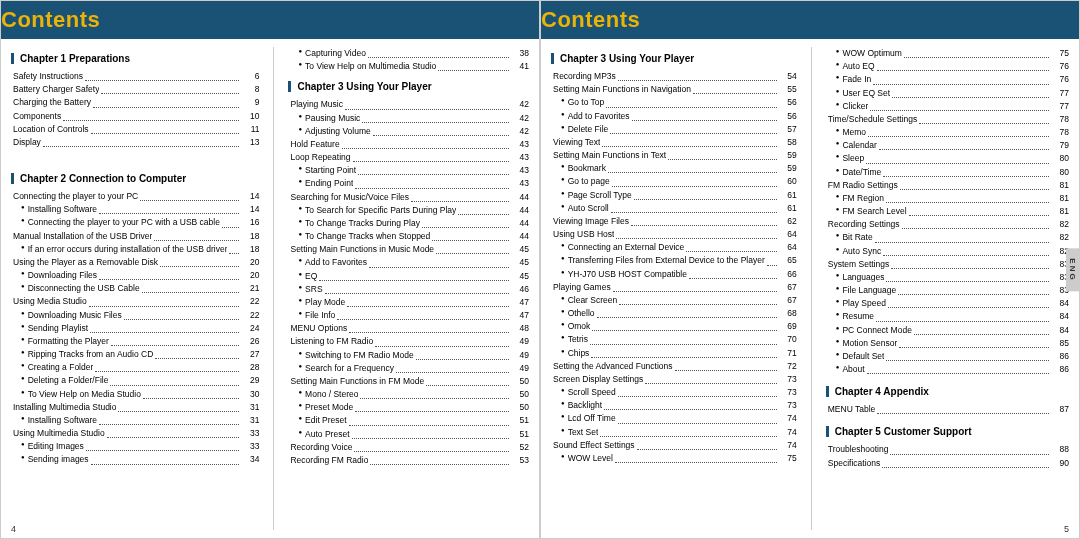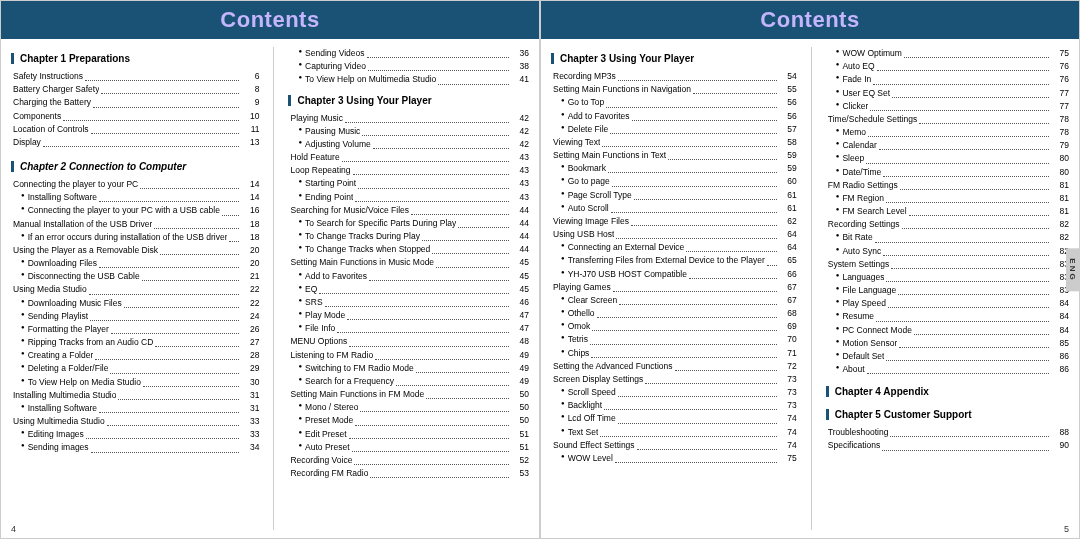--- a/index.html
+++ b/index.html
@@ -14,26 +14,25 @@
     }
     .page {
       flex: 1;
       display: flex;
       flex-direction: column;
       border: 1px solid #ccc;
       position: relative;
     }
     .page-header {
       background: #1a5276;
-      color: #c4b5fd;
+      color: #eab308;
       font-size: 22px;
       font-weight: bold;
-      padding: 6px 24px;
+      padding: 6px 0;
       letter-spacing: 0.5px;
-      text-align: center;
     }
     .page-content {
       padding: 8px 10px 8px 10px;
       flex: 1;
       display: flex;
       gap: 10px;
     }
     .column {
       flex: 1;
       display: flex;
@@ -150,21 +149,21 @@
             <span class="dots"></span>
             <span class="page-num">11</span>
           </div>
           <div class="toc-item">
             <span class="toc-item-text">Display</span>
             <span class="dots"></span>
             <span class="page-num">13</span>
           </div>
         </div>
 
-      <div class="chapter-title" style="margin-top:8px;font-style:italic;">
+      <div class="chapter-title" style="margin-top:20px;">
         <span class="bar"></span>
         <span>Chapter 2  Connection to Computer</span>
       </div>
       <div id="ch2-items">
           <div class="toc-item">
             <span class="toc-item-text">Connecting the player to your PC</span>
             <span class="dots"></span>
             <span class="page-num">14</span>
           </div>
           <div class="toc-item indent1 bullet">
@@ -267,25 +266,20 @@
             <span class="dots"></span>
             <span class="page-num">34</span>
           </div>
         </div>
     </div>
 
     <div class="divider"></div>
 
     <div class="column">
       <div id="ch2-cont-items">
-          <div class="toc-item indent1 bullet">
-            <span class="toc-item-text">Sending Videos</span>
-            <span class="dots"></span>
-            <span class="page-num">36</span>
-          </div>
           <div class="toc-item indent1 bullet">
             <span class="toc-item-text">Capturing Video</span>
             <span class="dots"></span>
             <span class="page-num">38</span>
           </div>
           <div class="toc-item indent1 bullet">
             <span class="toc-item-text">To View Help on Multimedia Studio</span>
             <span class="dots"></span>
             <span class="page-num">41</span>
           </div>
@@ -733,20 +727,27 @@
             <span class="toc-item-text">About</span>
             <span class="dots"></span>
             <span class="page-num">86</span>
           </div>
         </div>
 
       <div class="chapter-title" style="">
         <span class="bar"></span>
         <span>Chapter 4  Appendix</span>
       </div>
+      <div id="ch4-items">
+          <div class="toc-item">
+            <span class="toc-item-text">MENU Table</span>
+            <span class="dots"></span>
+            <span class="page-num">87</span>
+          </div>
+        </div>
 
       <div class="chapter-title" style="margin-top:6px;align-items:center;">
         <span class="bar"></span>
         <span>Chapter 5  Customer Support</span>
       </div>
       <div id="ch5-items">
           <div class="toc-item">
             <span class="toc-item-text">Troubleshooting</span>
             <span class="dots"></span>
             <span class="page-num">88</span>

